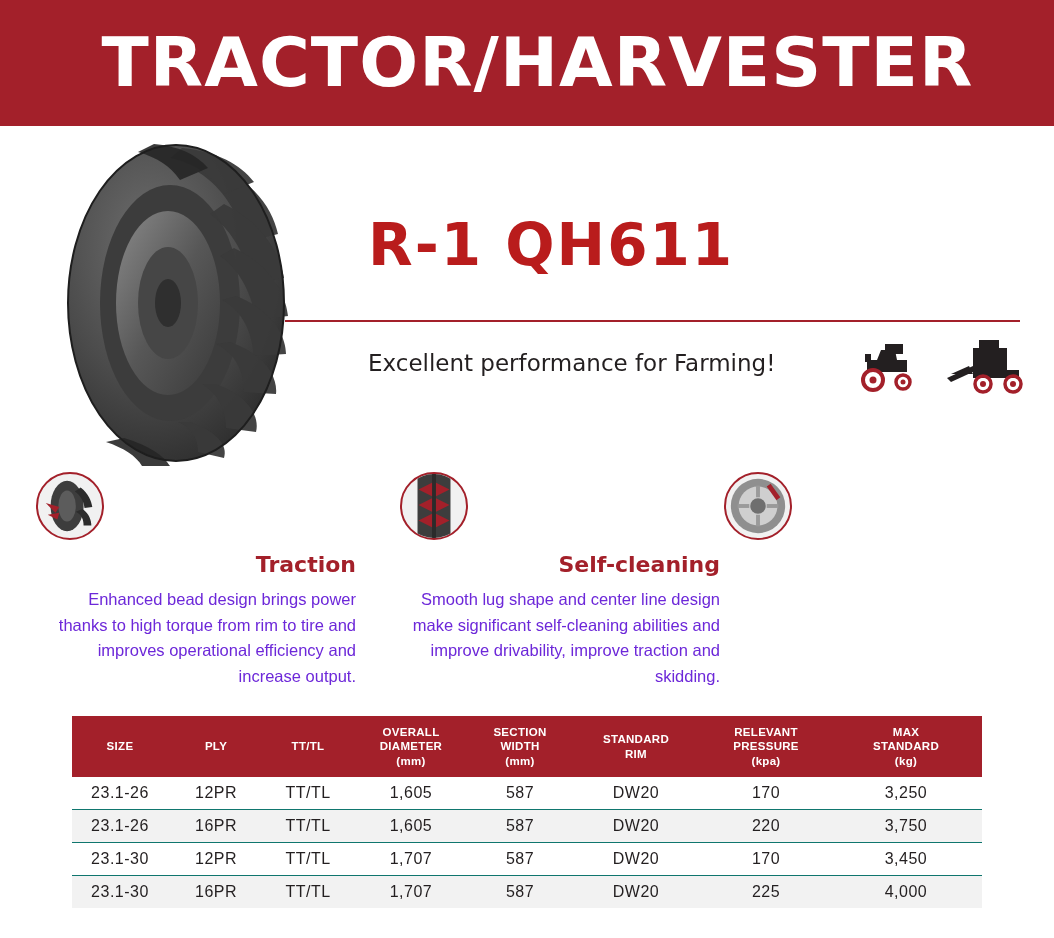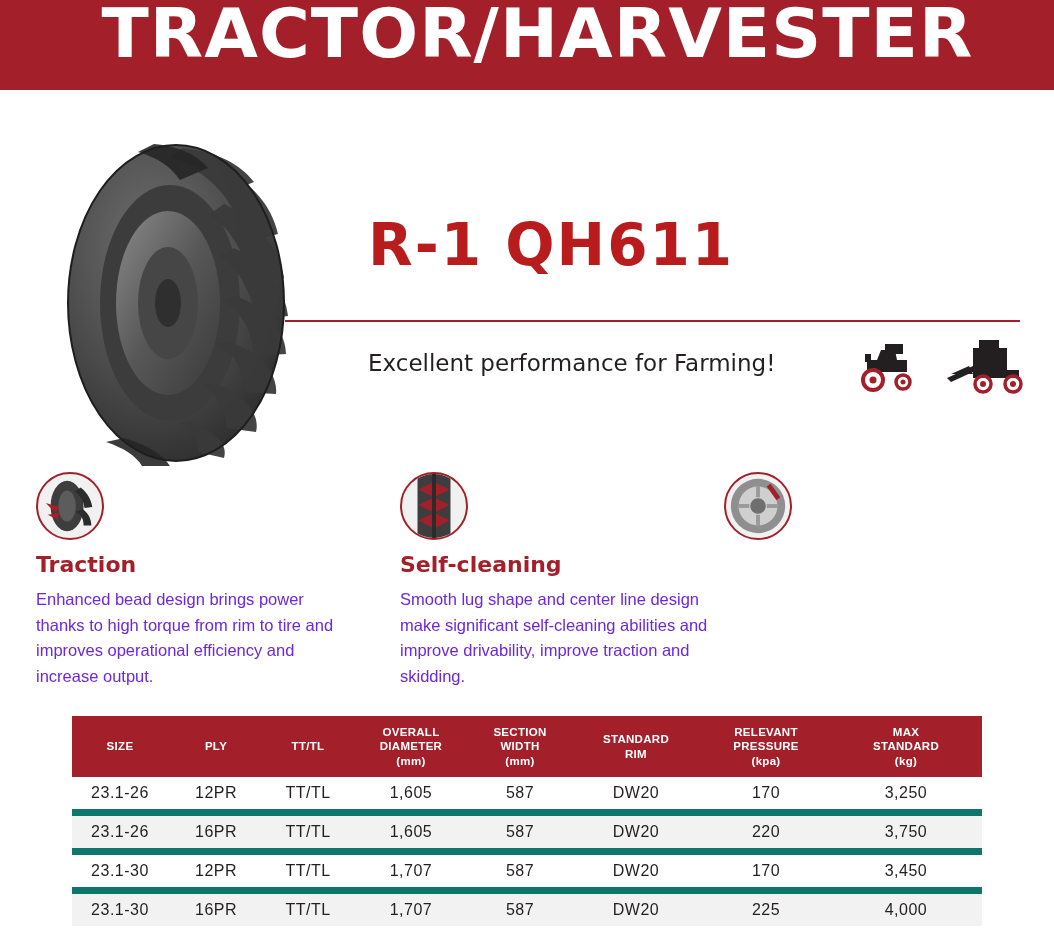--- a/index.html
+++ b/index.html
@@ -15,24 +15,24 @@
     width: 1054px;
     height: 938px;
     background: #ffffff;
   }
 
   
   .banner {
     position: absolute;
     top: 0; left: 0;
     width: 1054px;
-    height: 90px;
+    height: 126px;
     background: #a3202a;
     display: flex;
-    align-items: flex-start;
+    align-items: center;
     justify-content: center;
     padding-left: 20px;
   }
   .banner-title {
     color: #ffffff;
     font-family: "DejaVu Sans", sans-serif;
     font-weight: bold;
     font-size: 68px;
     letter-spacing: 1px;
     line-height: 1;
@@ -83,20 +83,21 @@
     left: 855px; top: 210px;
     width: 175px; height: 65px;
   }
 
   
   .features {
     position: absolute;
     top: 472px; left: 0;
     width: 1054px;
     height: 240px;
+    text-align: right;
   }
   .feature {
     position: absolute;
     width: 320px;
   }
   .feature.f0 { left: 36px; }
   .feature.f1 { left: 400px; }
   .feature.f2 { left: 724px; }
 
   .feature-badge {
@@ -146,21 +147,21 @@
   }
   table.spec tbody td {
     font-size: 16px;
     color: #231f20;
     text-align: center;
     padding: 7px 2px;
     letter-spacing: .5px;
   }
   table.spec tbody tr.odd td { background: #ffffff; }
   table.spec tbody tr.even td { background: #f2f2f2; }
-  table.spec tbody tr td { border-bottom: 7px solid #0f766e; }
+  table.spec tbody tr td { border-bottom: 1px solid #0f766e; }
   table.spec tbody tr:last-child td { border-bottom: none; }
 
   .col-size { width: 96px; }
   .col-ply  { width: 96px; }
   .col-tttl { width: 88px; }
   .col-od   { width: 118px; }
   .col-sw   { width: 100px; }
   .col-rim  { width: 132px; }
   .col-rp   { width: 128px; }
   .col-ml   { width: 152px; }

